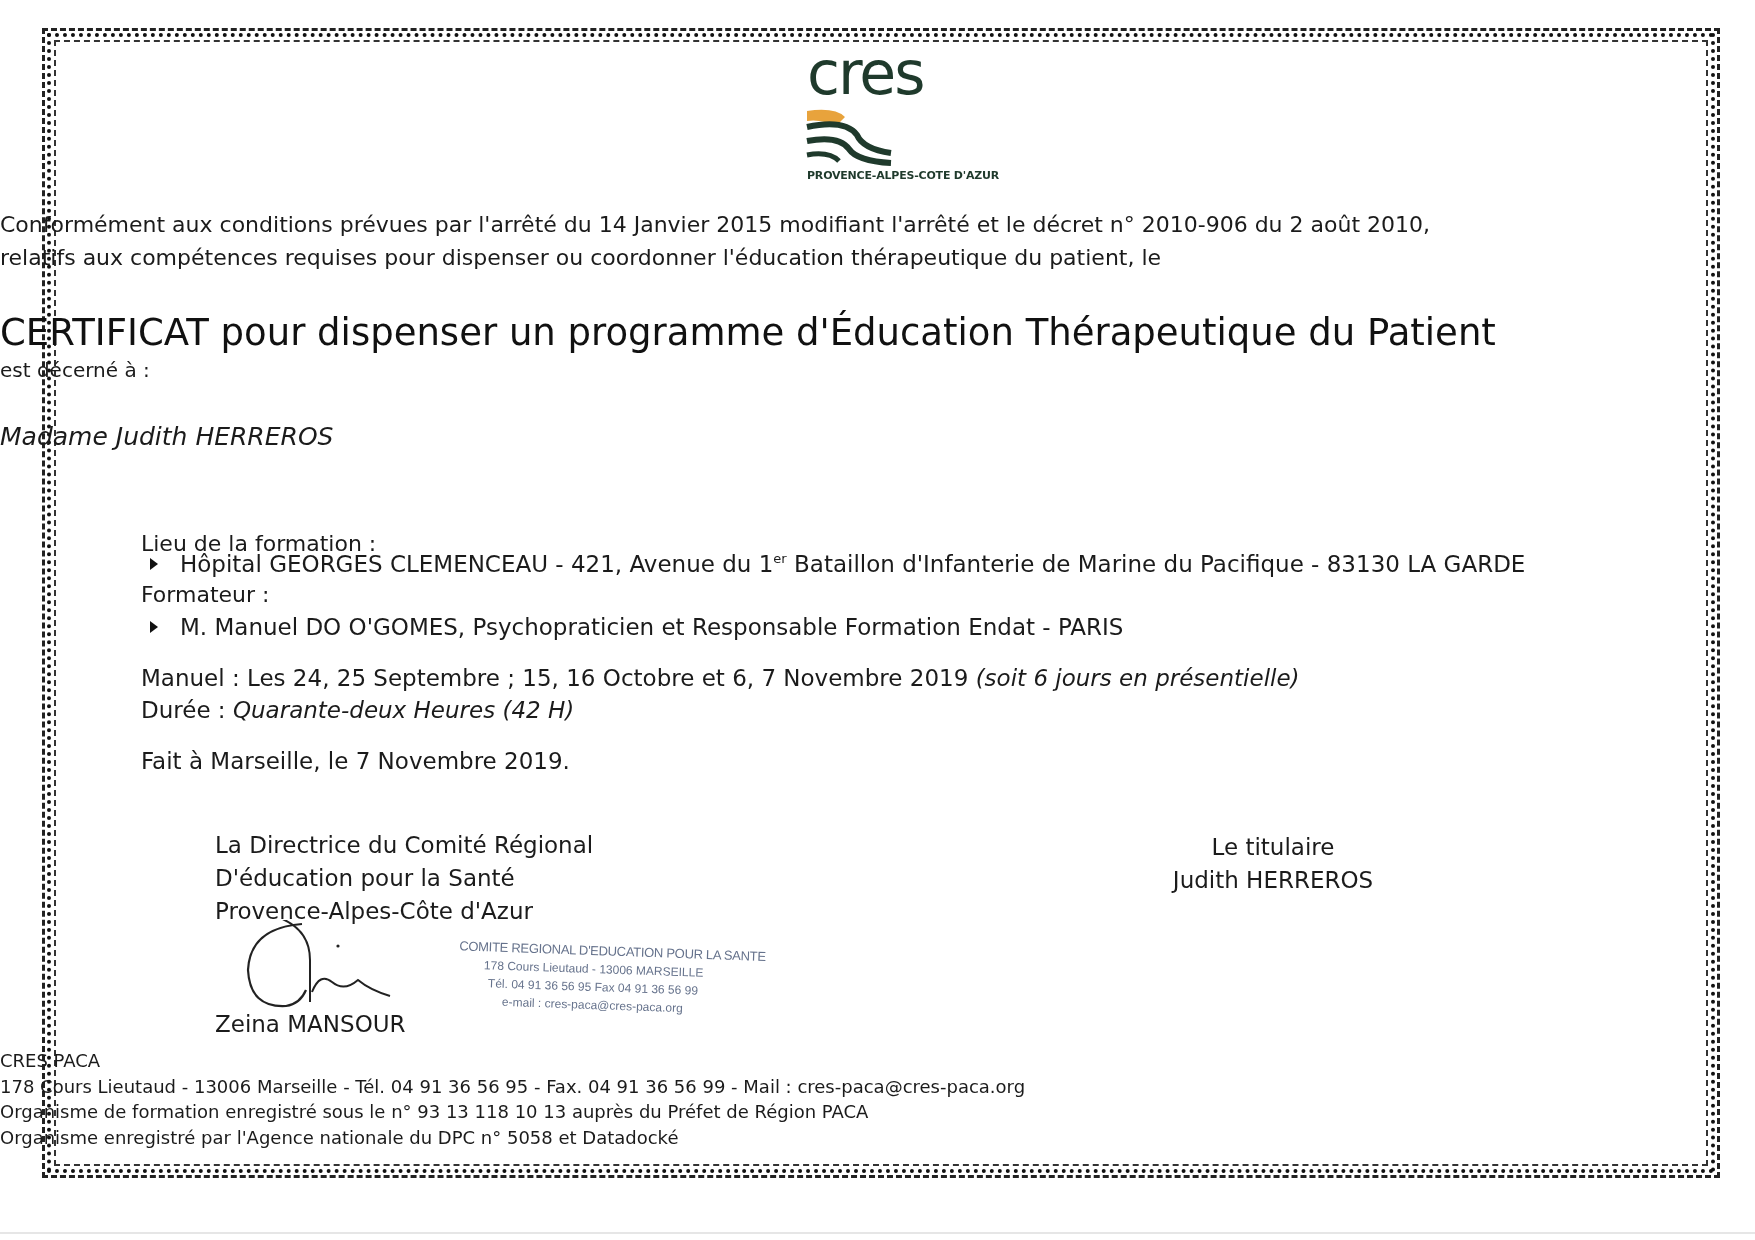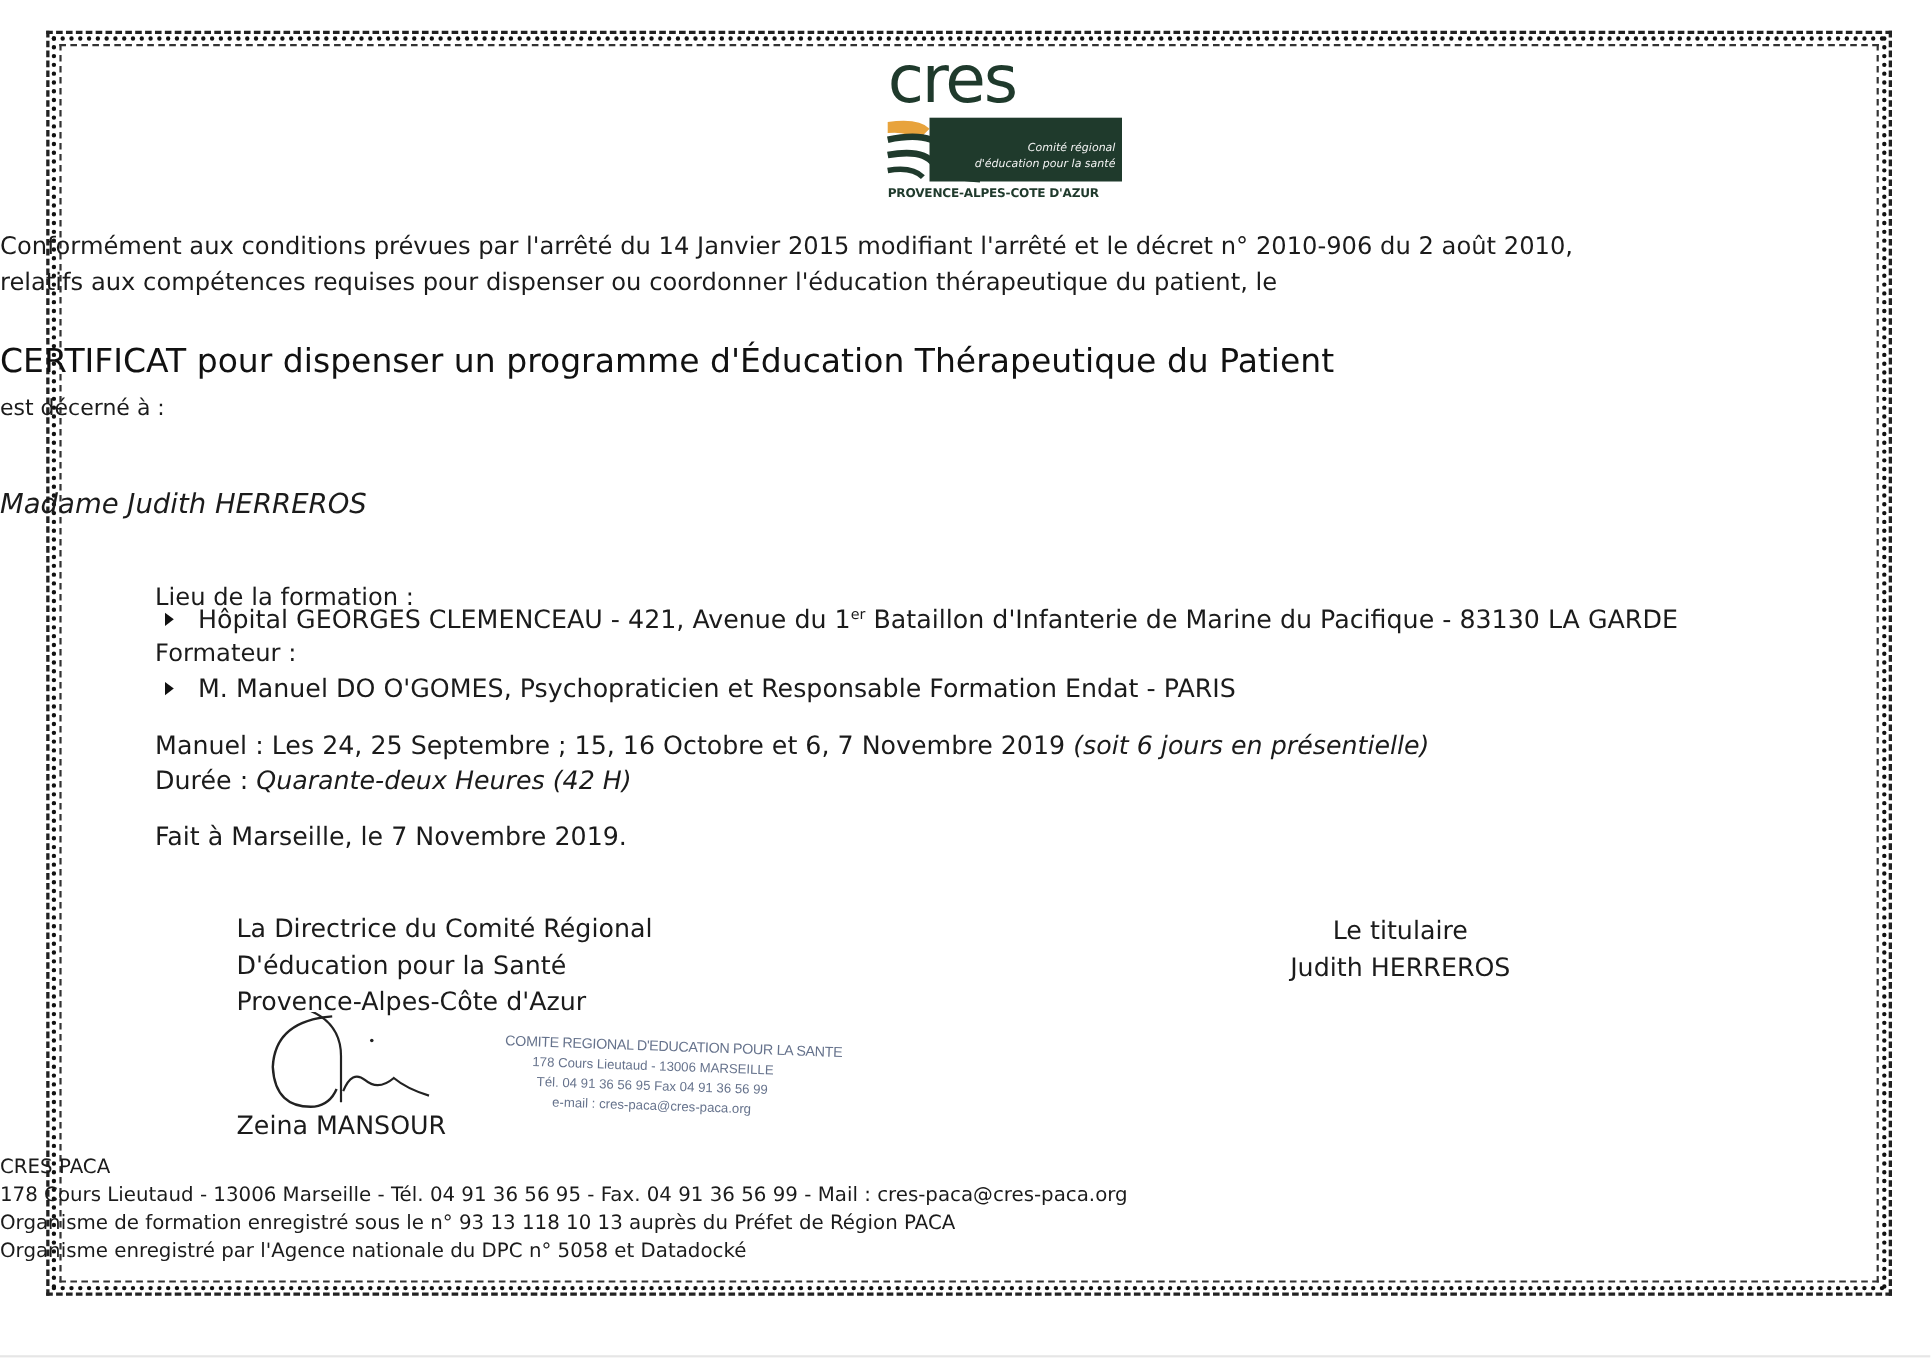--- a/index.html
+++ b/index.html
@@ -37,23 +37,23 @@
   .logo-panel-text {
     position:absolute; right:6px; font-family:"DejaVu Sans", sans-serif; font-style:italic;
     font-size:10px; color:#f3f3f3; white-space:nowrap;
   }
   .logo-bottom {
     position:absolute; left:2px; top:114px; font-family:"DejaVu Sans", sans-serif; font-weight:bold;
     font-size:11px; color:#1f3a2c; letter-spacing:-0.2px; white-space:nowrap;
   }
   .center-line { position:absolute; left:0; width:1755px; text-align:left; white-space:nowrap; }
   .intro { font-size:22px; }
-  .title { font-size:30px; color:#111; }
+  .title { font-size:37px; color:#111; }
   .subtitle { font-size:20px; }
-  .recipient { font-size:25px; font-style:italic;margin-top:21px; }
+  .recipient { font-size:25px; font-style:italic; }
   .left-text { position:absolute; left:141px; font-size:22px; white-space:nowrap; }
   .bullet { position:absolute; left:150px; font-size:23px; white-space:nowrap; }
   .bullet .tri { display:inline-block; width:0; height:0; border-top:6px solid transparent; border-bottom:6px solid transparent; border-left:8px solid #111; margin-right:22px; vertical-align:middle; position:relative; top:-2px; }
   sup { font-size:13px; }
   .ital { font-style:italic; }
   .sig-text { position:absolute; left:215px; font-size:23px; white-space:nowrap; }
   .tit-text { position:absolute; left:1100px; width:346px; text-align:center; font-size:23px; white-space:nowrap; }
   .stamp {
     position:absolute; left:458px; top:942px; width:270px; height:90px;
     transform:rotate(2deg); color:#4b5a78; text-align:center; font-family:"Liberation Sans", sans-serif;
@@ -74,24 +74,20 @@
 <div class="scan-line"></div>
 
 <div class="logo">
   <svg class="abs" style="left:0;top:50px" width="90" height="62">
     <path d="M2 6 Q30 2 40 12 L30 22 Q18 14 2 16 Z" fill="#e8a33c"></path>
     <path d="M2 22 Q40 14 52 30 Q58 44 86 48" stroke="#1f3a2c" stroke-width="6" fill="none"></path>
     <path d="M2 36 Q34 30 44 44 Q52 56 86 58" stroke="#1f3a2c" stroke-width="6" fill="none"></path>
     <path d="M2 50 Q24 46 34 56" stroke="#1f3a2c" stroke-width="5" fill="none"></path>
   </svg>
   <div class="logo-word">cres</div>
-  <div class="logo-panel">
-    <div class="logo-panel-text" style="top:22px">Comité régional</div>
-    <div class="logo-panel-text" style="top:37px">d'éducation pour la santé</div>
-  </div>
   <div class="logo-bottom">PROVENCE-ALPES-COTE D'AZUR</div>
 </div>
 
 <div class="center-line intro" style="top:212px">Conformément aux conditions prévues par l'arrêté du 14 Janvier 2015 modifiant l'arrêté et le décret n° 2010-906 du 2 août 2010,</div>
 <div class="center-line intro" style="top:245px">relatifs aux compétences requises pour dispenser ou coordonner l'éducation thérapeutique du patient, le</div>
 
 <div class="center-line title" style="top:311px"><span>CERTIFICAT</span><span> pour dispenser un programme d'Éducation Thérapeutique du Patient</span></div>
 <div class="center-line subtitle" style="top:358px">est décerné à :</div>
 <div class="center-line recipient" style="top:422px">Madame Judith HERREROS</div>
 

